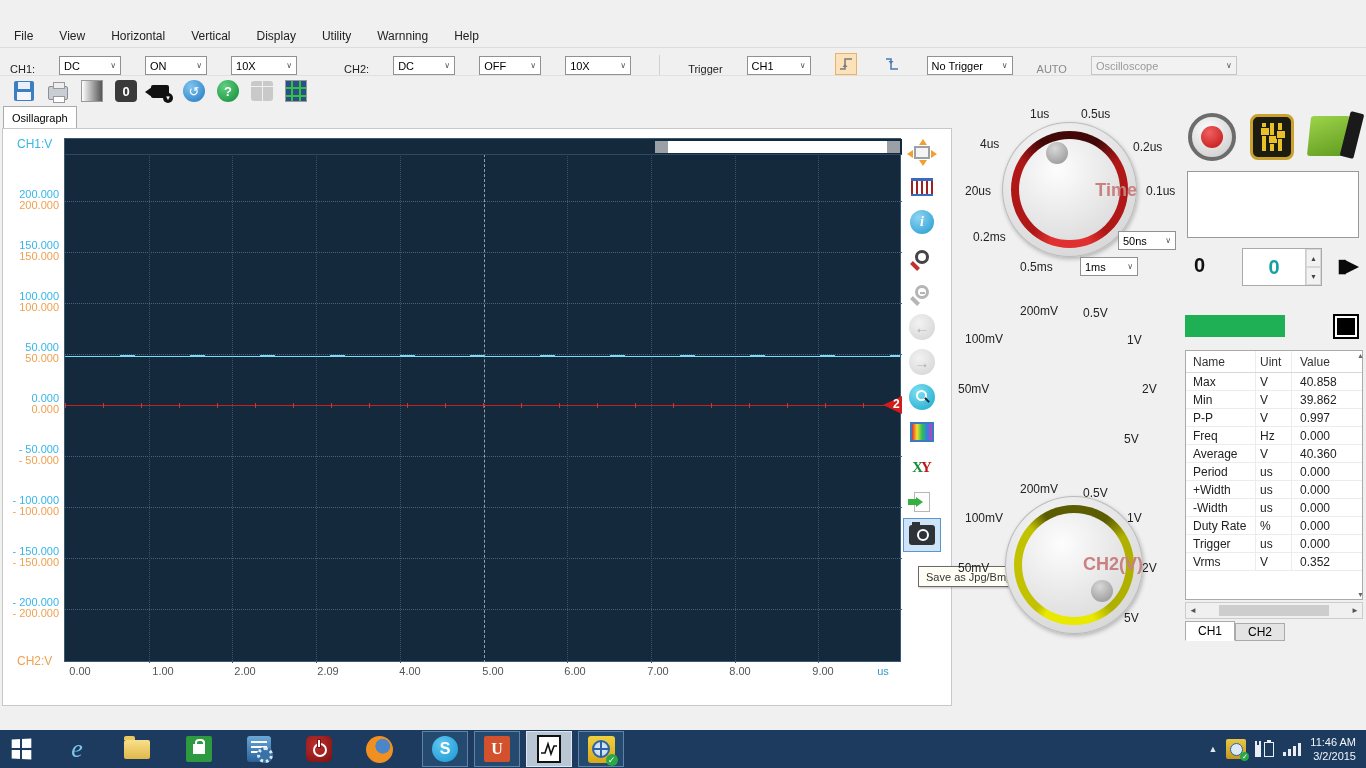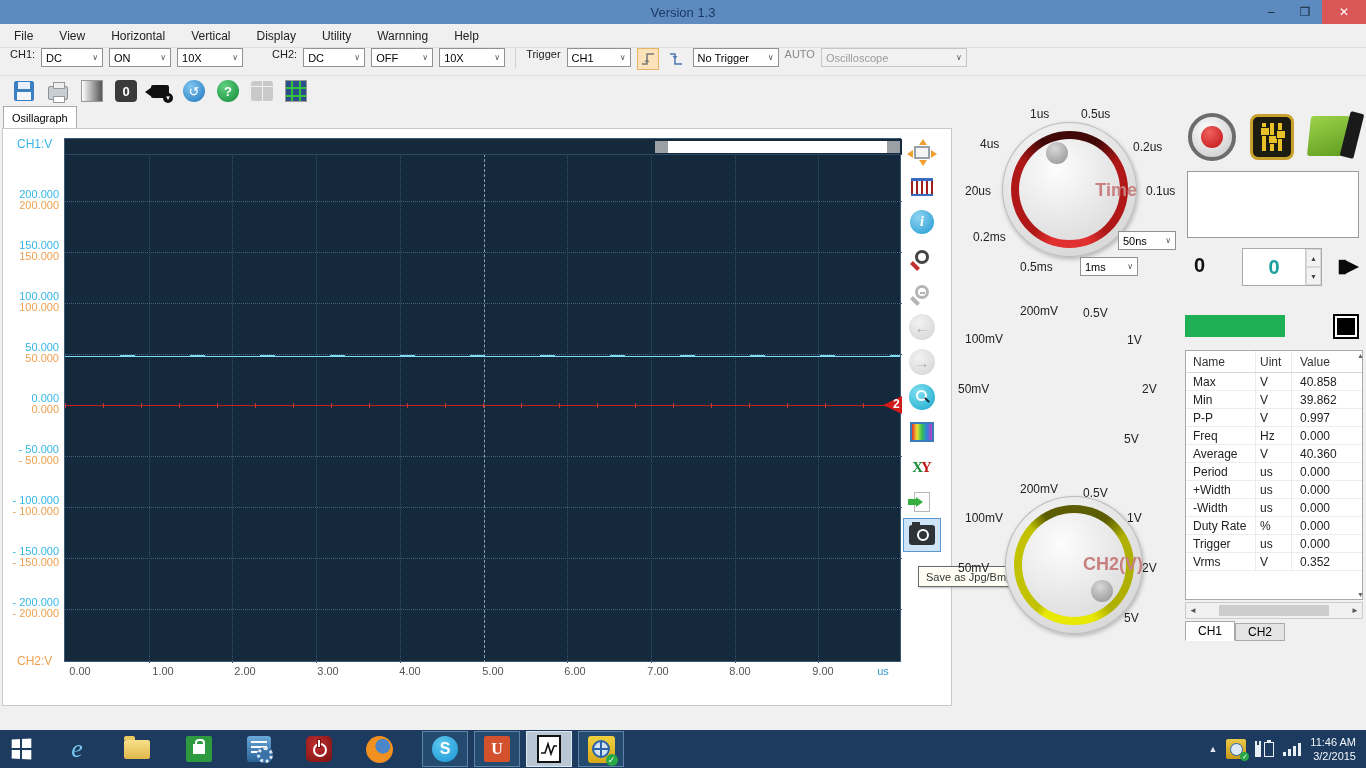--- a/index.html
+++ b/index.html
@@ -12,21 +12,21 @@
   .title{width:100%;text-align:center;color:#1d3a66;font-size:13px;}
   .winbtns{position:absolute;right:0;top:0;height:24px;display:flex;}
   .winbtn{width:34px;height:24px;display:flex;align-items:center;justify-content:center;color:#123;font-size:12px;}
   .winbtn.close{background:#d95757;color:#fff;width:44px;}
 
   
   .menubar{left:0;top:24px;width:1366px;height:24px;background:#f0f0f0;display:flex;align-items:center;gap:26px;padding-left:14px;border-bottom:1px solid #dcdcdc;}
   .menuitem{font-size:12px;color:#222;}
 
   
-  .toolbar1{left:0;top:48px;width:1366px;height:28px;background:#f0f0f0;display:flex;align-items:flex-start;gap:6px;padding-left:10px;border-bottom:1px solid #e0e0e0;}
+  .toolbar1{left:0;top:48px;width:1366px;height:28px;background:#f0f0f0;display:flex;align-items:flex-end;gap:24px;padding-left:10px;border-bottom:1px solid #e0e0e0;}
   .tlabel{font-size:11px;color:#222;}
   .dd{background:#fff;border:1px solid #919191;height:19px;display:flex;align-items:center;font-size:11px;padding:0 4px;position:relative;}
   .dd .val{flex:1;padding-right:10px;}
   .dd .chev{font-size:8px;color:#555;}
   .dd.dis{background:#f2f2f2;color:#9a9a9a;border-color:#c6c6c6;}
   .edgebtn{width:22px;height:22px;display:flex;align-items:center;justify-content:center;border:1px solid transparent;}
   .edgebtn.sel{background:#fce2b8;border-color:#e8b268;}
   .vsep{width:1px;height:20px;background:#d0d0d0;margin:0 4px;}
 
   
@@ -203,28 +203,20 @@
   .battery::before{content:"";position:absolute;left:2px;top:-3px;width:4px;height:2px;background:#e8eef4;}
   .sigbars{display:flex;align-items:flex-end;gap:2px;}
   .sigbars div{width:3px;background:#e8eef4;}
   .clock{text-align:right;font-size:11px;line-height:14px;color:#f2f6fa;}
 </style>
 </head>
 <body>
 
 <div class="app">
 
-  <div class="a titlebar">
-    <div class="title">Version 1.3</div>
-    <div class="winbtns">
-      <div class="winbtn">–</div>
-      <div class="winbtn">❐</div>
-      <div class="winbtn close">✕</div>
-    </div>
-  </div>
 
   <div class="a menubar">
     <span class="menuitem">File</span>
     <span class="menuitem">View</span>
     <span class="menuitem">Horizontal</span>
     <span class="menuitem">Vertical</span>
     <span class="menuitem">Display</span>
     <span class="menuitem">Utility</span>
     <span class="menuitem">Warnning</span>
     <span class="menuitem">Help</span>
@@ -393,21 +385,21 @@
       <div class="trace1"></div>
       <div class="trace2"></div>
       <div class="ch2marker"></div>
       <div class="ch2markerlabel">2</div>
     </div>
 
     <div class="xlabels">
       <span class="xt" style="left:57px">0.00</span>
       <span class="xt" style="left:140px">1.00</span>
       <span class="xt" style="left:222px">2.00</span>
-      <span class="xt" style="left:305px">3.00</span>
+      <span class="xt" style="left:305px">2.09</span>
       <span class="xt" style="left:387px">4.00</span>
       <span class="xt" style="left:470px">5.00</span>
       <span class="xt" style="left:552px">6.00</span>
       <span class="xt" style="left:635px">7.00</span>
       <span class="xt" style="left:717px">8.00</span>
       <span class="xt" style="left:800px">9.00</span>
       <span class="xunit">us</span>
     </div>
   </div>
 

